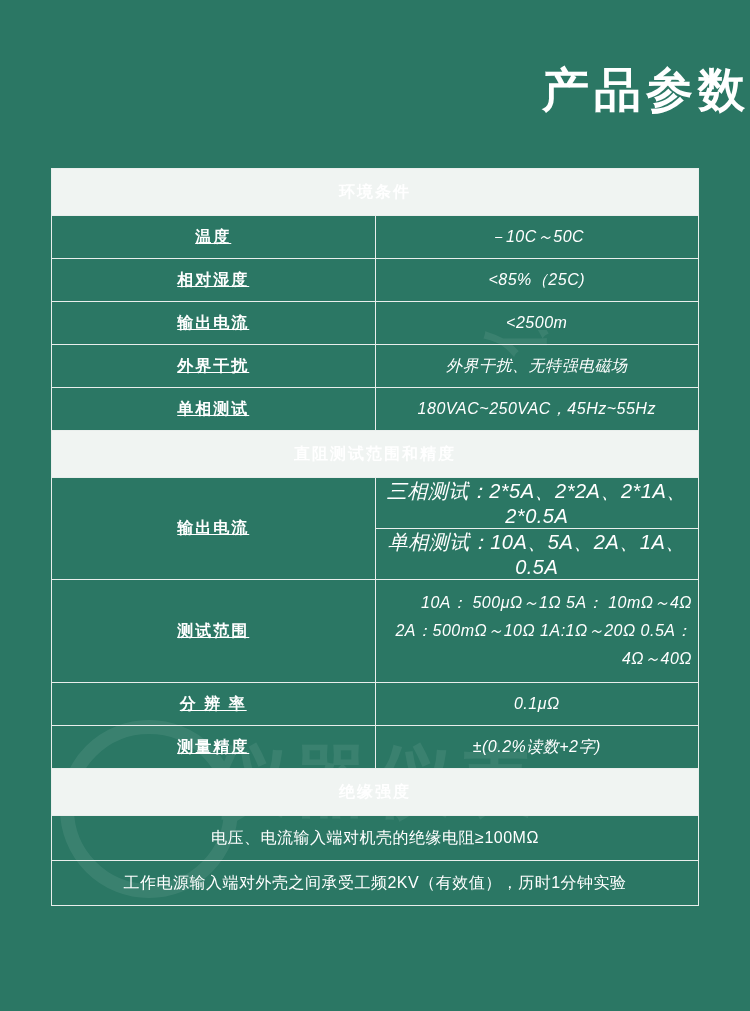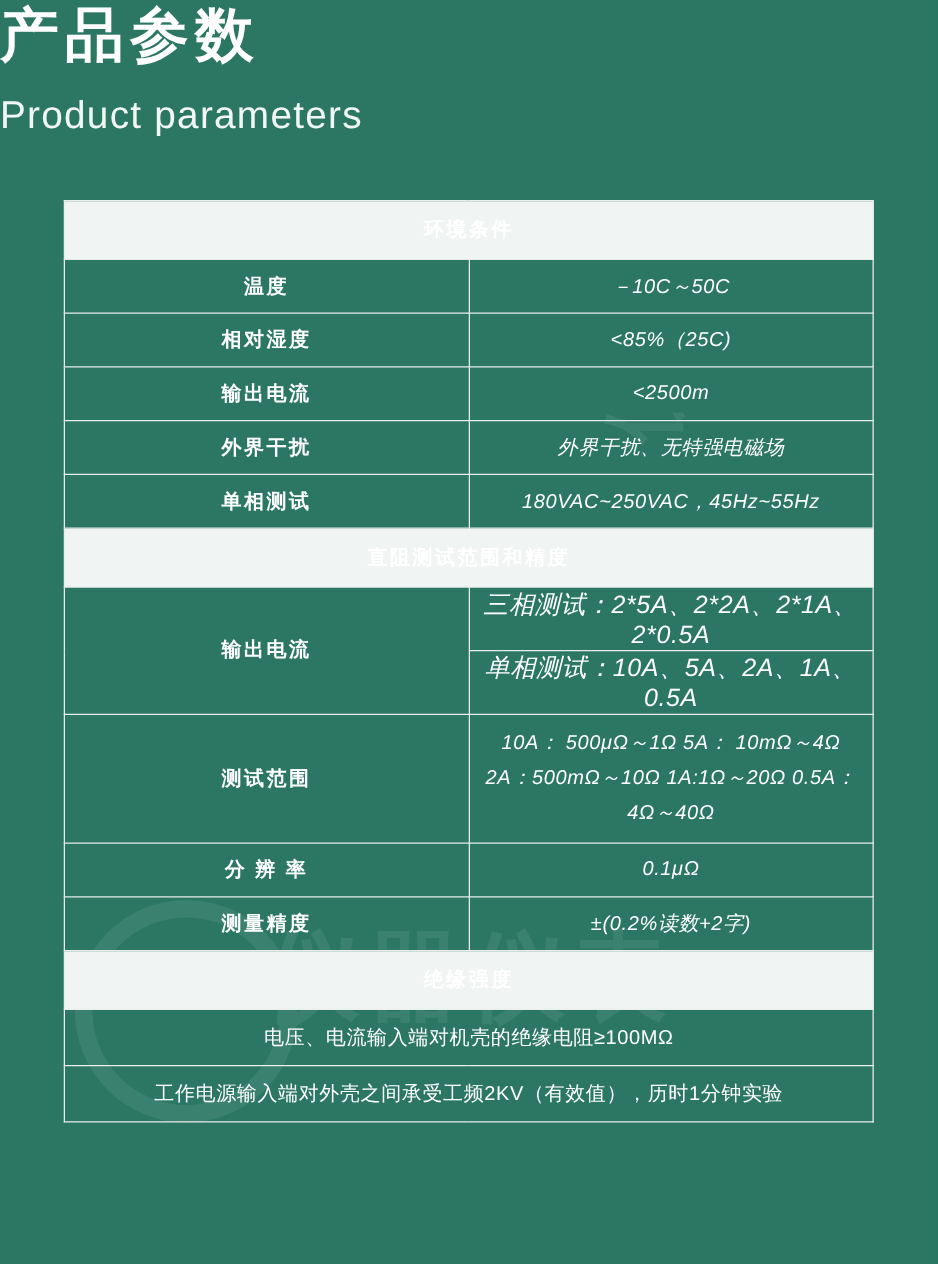--- a/index.html
+++ b/index.html
@@ -54,21 +54,22 @@
     font-weight: bold;
     letter-spacing: 2px;
     color: #ffffff;
     white-space: nowrap;
     transform: rotate(-90deg);
     transform-origin: left top;
   }
 
   .header {
     position: relative;
-    text-align: left;
+    text-align: right;
+    padding-top: 62px;
     z-index: 2;
   }
   .title-cn {
     font-size: 47px;
     font-weight: bold;
     letter-spacing: 5px;
     line-height: 1.2;
     margin: 0;
   }
   .title-en {
@@ -106,54 +107,55 @@
     font-weight: bold;
     letter-spacing: 2px;
     height: 46px;
   }
   td.label {
     width: 132px;
     font-size: 17px;
     font-weight: bold;
     letter-spacing: 2px;
     height: 42px;
+    text-decoration: underline;
   }
   td.value {
     font-size: 17px;
     height: 42px;
     letter-spacing: 0.5px;
     font-style: italic;
   }
   td.value.small {
     font-size: 20px;
   }
   td.value.multi {
     line-height: 1.75;
     padding: 9px 6px;
     font-size: 16px;
+    text-align: right;
   }
   td.full {
     font-size: 17px;
     height: 44px;
     letter-spacing: 0.5px;
     margin-top: 32px;
   }
 </style>
 </head>
 <body>
 
 <div class="watermark">
   <div class="wm-ring"></div>
   <div class="wm-text">仪器仪表</div>
   <div class="wm-text2">仪器仪表</div>
 </div>
 
 <div class="header">
   <h1 class="title-cn">产品参数</h1>
-  <p class="title-en">Product parameters</p>
 </div>
 
 <div class="table-wrap">
   <table class="spec">
     <tbody>
 
       <tr>
         <td class="section" colspan="2">环境条件</td>
       </tr>
       <tr>

